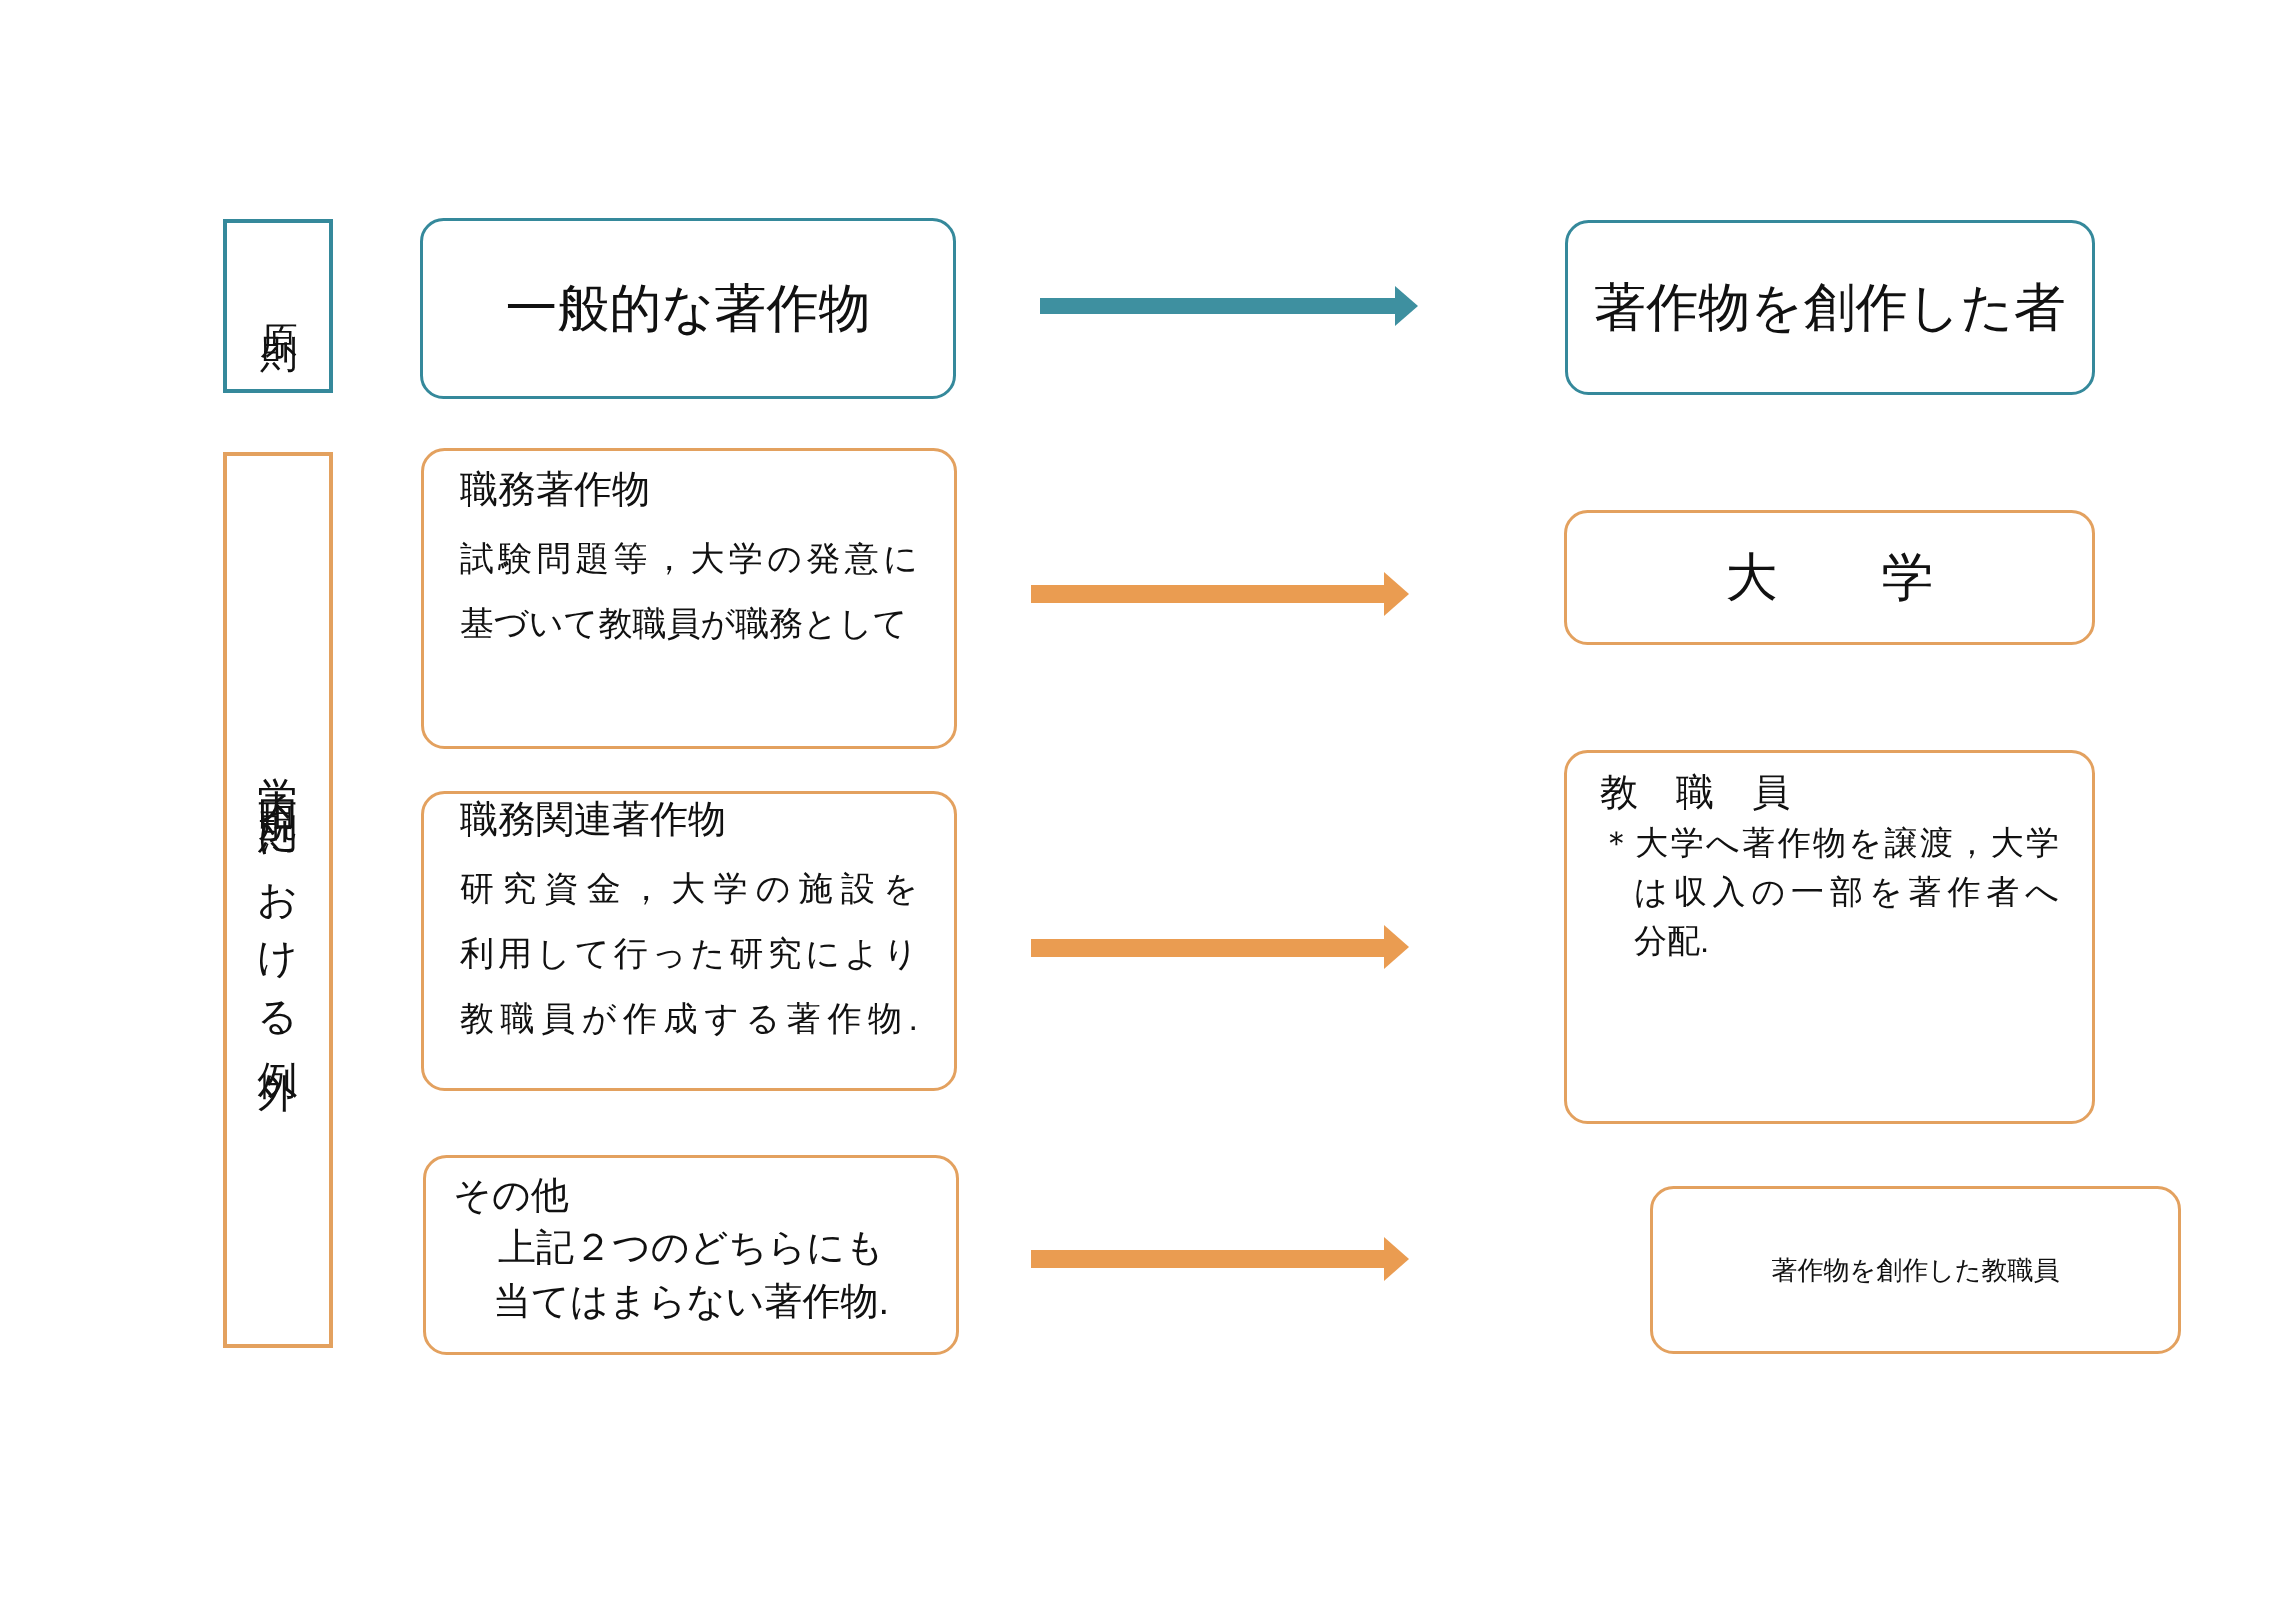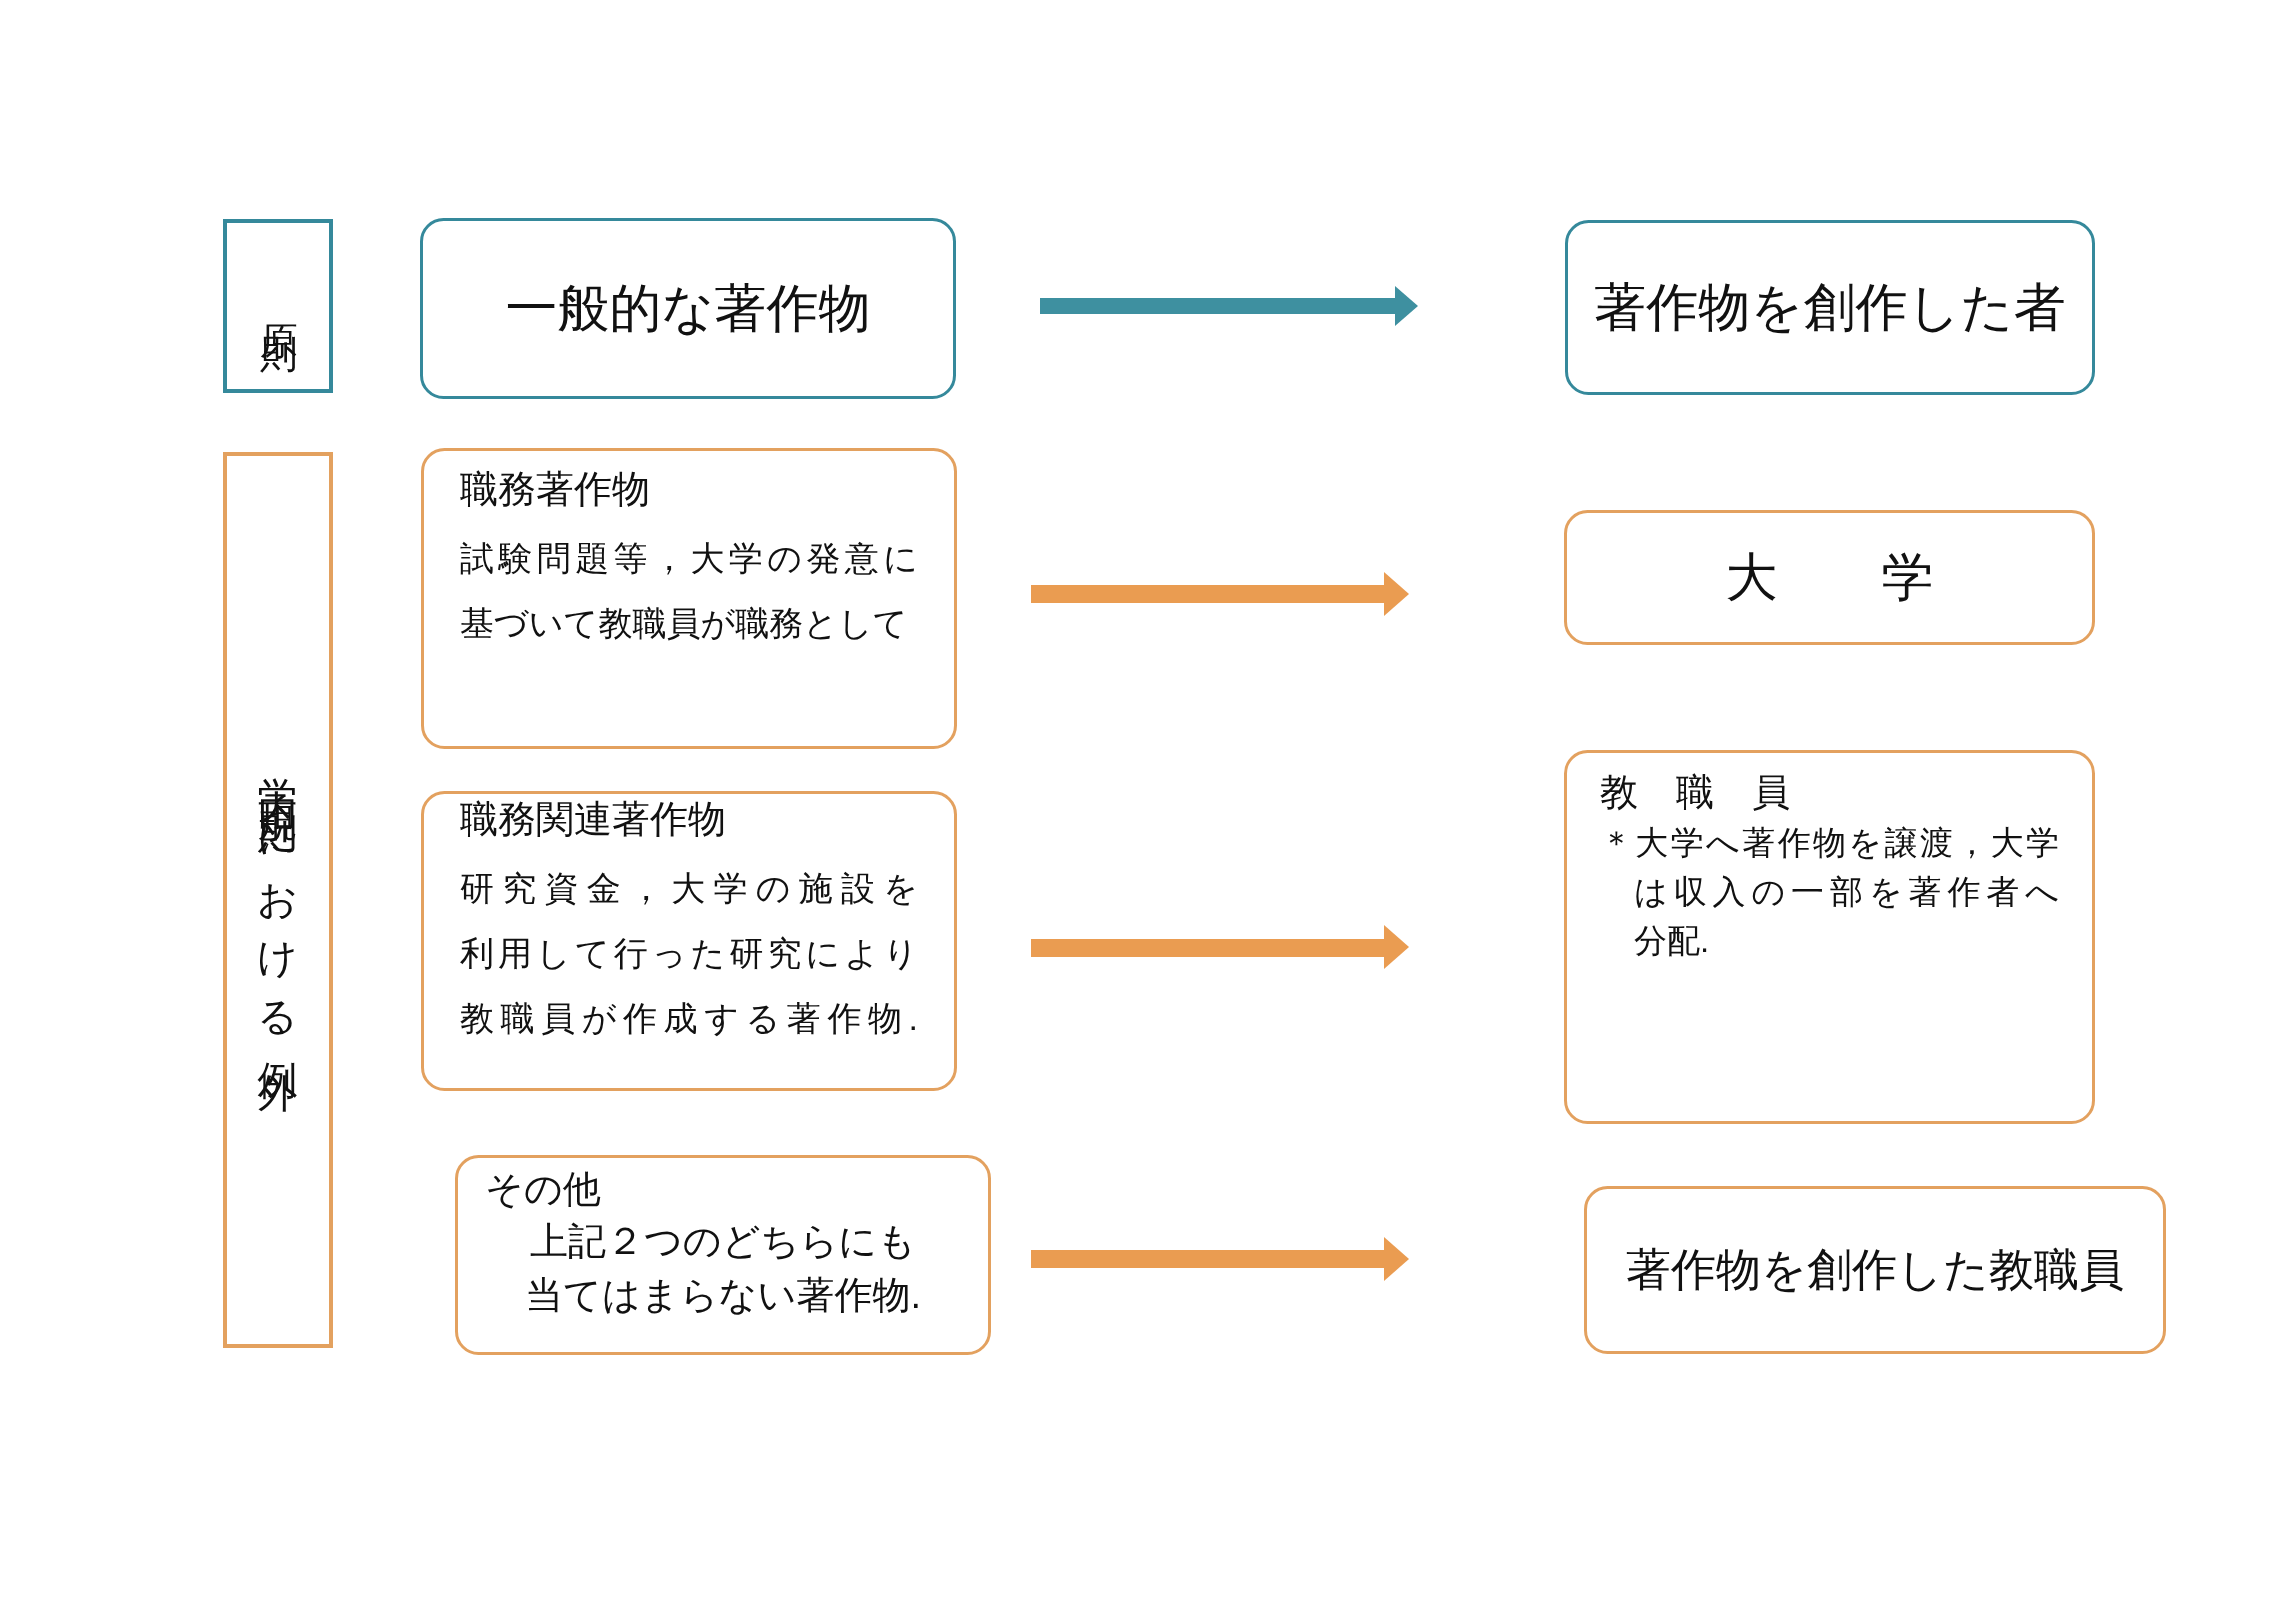--- a/index.html
+++ b/index.html
@@ -79,21 +79,21 @@
 
 <div class="abs r-box orange" style="left:421px;top:791px;width:536px;height:300px;padding:2px 36px;">
   <div class="box-title">職務関連著作物</div>
   <div class="jlines">
     <div class="line">研究資金，大学の施設を</div>
     <div class="line">利用して行った研究により</div>
     <div class="line">教職員が作成する著作物.</div>
   </div>
 </div>
 
-<div class="abs r-box orange" style="left:423px;top:1155px;width:536px;height:200px;padding:8px 27px;margin-left:32px;">
+<div class="abs r-box orange" style="left:423px;top:1155px;width:536px;height:200px;padding:14px 27px;">
   <div class="box-title">その他</div>
   <div class="clines">
     <div class="line">上記２つのどちらにも</div>
     <div class="line">当てはまらない著作物.</div>
   </div>
 </div>
 
 <div>
   <div class="shaft orange-fill" style="left:1031px;top:585px;width:353px;height:18px;"></div>
   <div class="head orange-head" style="left:1384px;top:572px;"></div>
@@ -115,16 +115,16 @@
 
 <div class="abs r-box orange" style="left:1564px;top:750px;width:531px;height:374px;padding:12.7px 33px;">
   <div class="box-title" style="line-height:52px;">教　職　員</div>
   <div class="note">
     <div class="line">＊大学へ著作物を譲渡，大学</div>
     <div class="line">は収入の一部を著作者へ</div>
     <div class="line">分配.</div>
   </div>
 </div>
 
-<div class="abs r-box orange center-flex" style="left:1584px;top:1186px;width:582px;height:168px;font-size:45px;">
+<div class="abs r-box orange center-flex" style="left:1650px;top:1186px;width:531px;height:168px;font-size:26px;">
   <div>著作物を創作した教職員</div>
 </div>
 
 
 </body></html>

